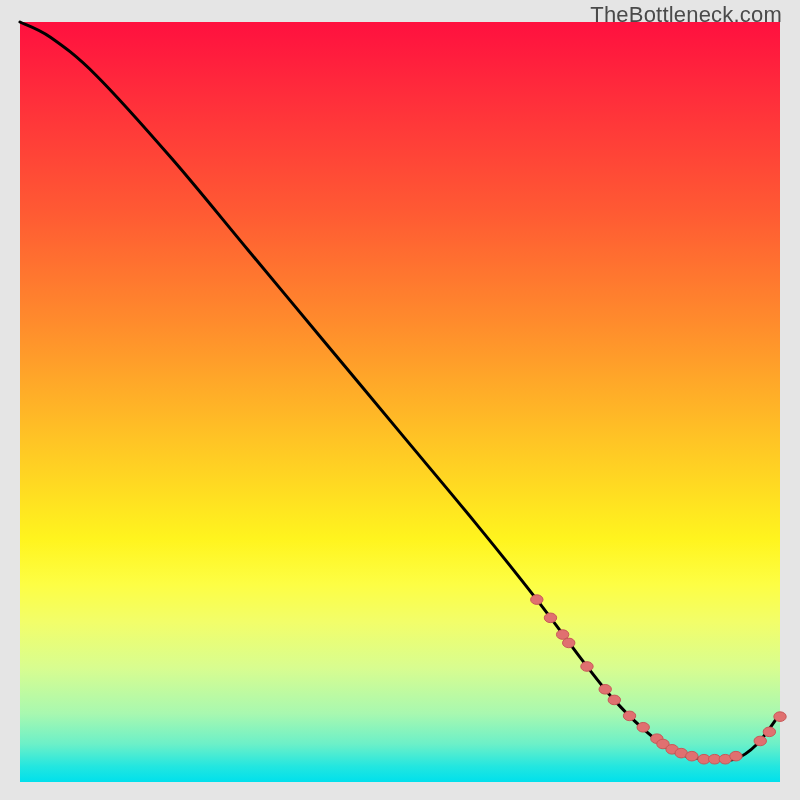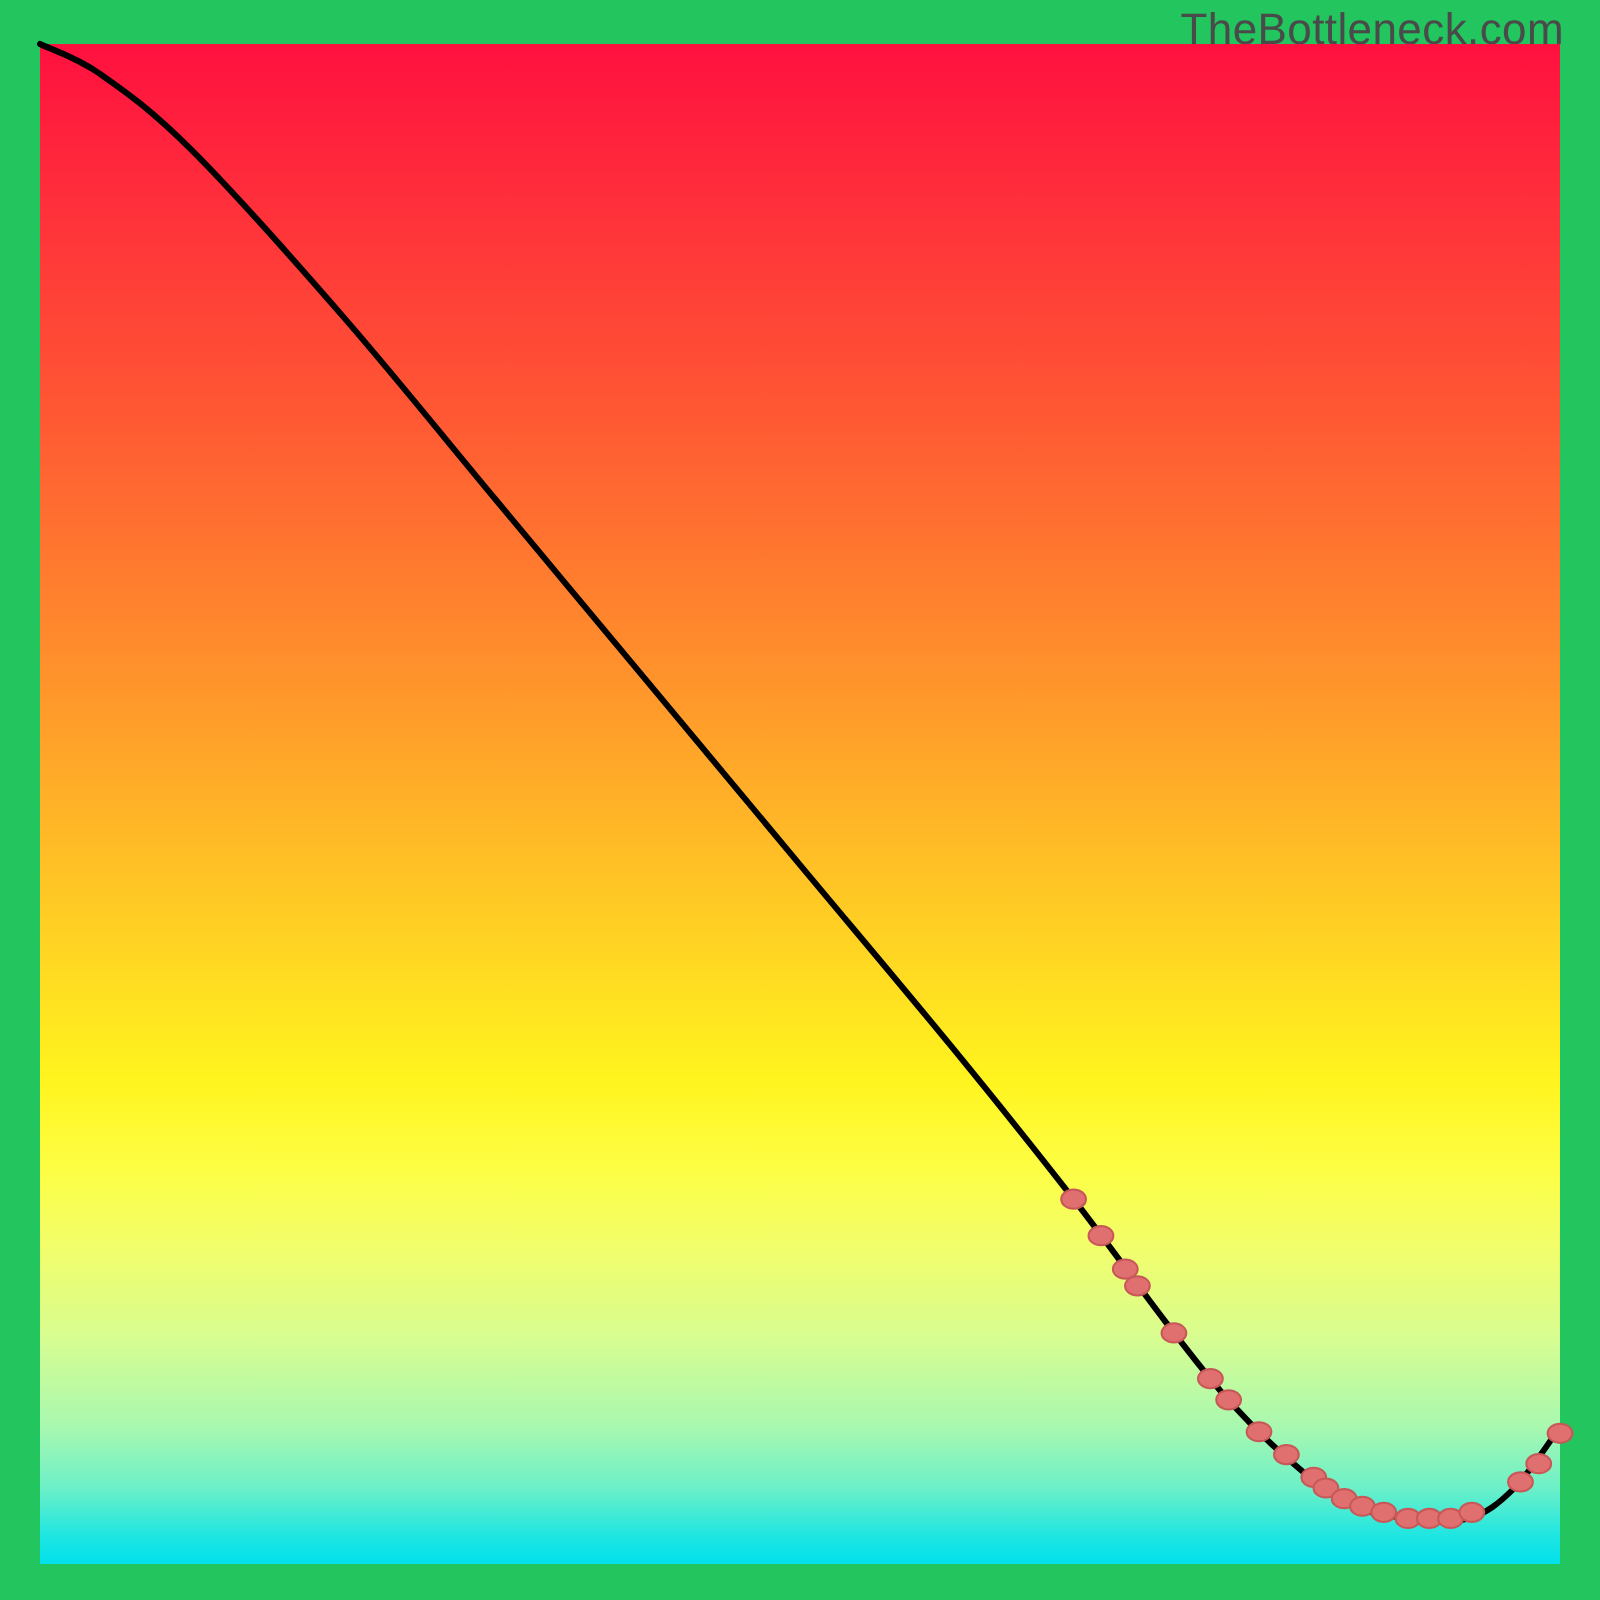--- a/index.html
+++ b/index.html
@@ -8,21 +8,21 @@
     width: 800px;
     height: 800px;
     background: #000;
     overflow: hidden;
     font-family: Arial, Helvetica, sans-serif;
   }
   .frame {
     position: relative;
     width: 800px;
     height: 800px;
-    background: #22c55e;
+    background: #e5e5e5;
   }
   .watermark {
     position: absolute;
     top: 2px;
     right: 18px;
     color: #4a4a4a;
     font-size: 22px;
     font-weight: 400;
     letter-spacing: 0.2px;
     user-select: none;

